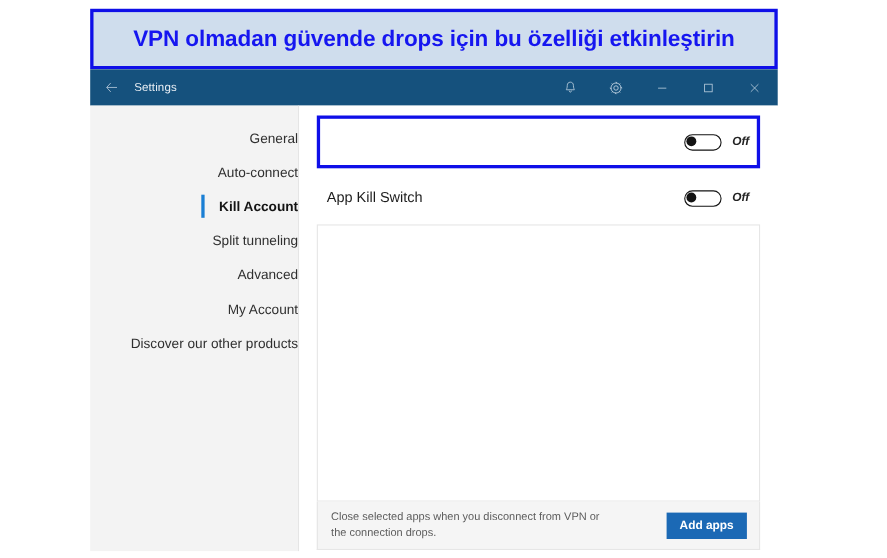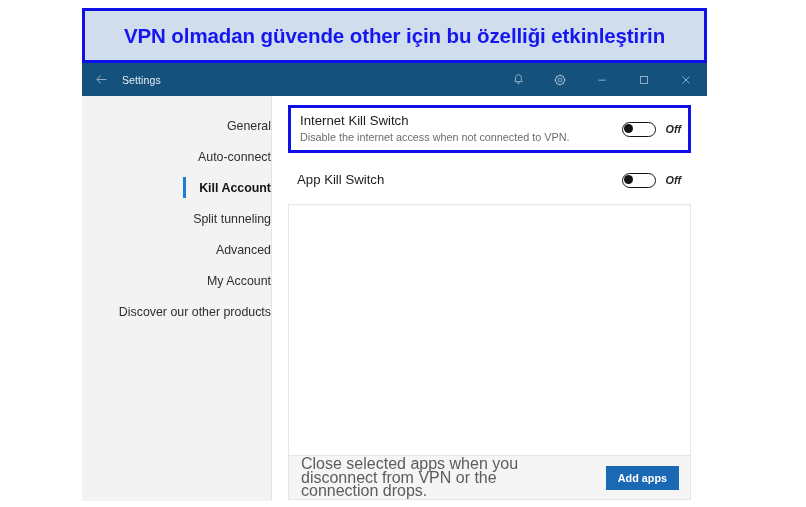--- a/index.html
+++ b/index.html
@@ -218,21 +218,21 @@
     height: 44px;
     background: #f5f5f5;
     border: 1px solid #e6e6e6;
     border-top: none;
     box-sizing: border-box;
     display: flex;
     align-items: center;
     padding: 0 11px 0 12px;
   }
   #app-list-footer-text {
-    font-size: 16px;
+    font-size: 10px;
     color: #5c5c5c;
     line-height: 13.5px;
     max-width: 260px;
   }
   #add-apps-button {
     margin-left: auto;
     background: #1b69b5;
     color: #ffffff;
     font-size: 10.8px;
     font-weight: bold;
@@ -240,21 +240,21 @@
     border: none;
     box-sizing: border-box;
     line-height: 12px;
     font-family: "Liberation Sans", sans-serif;
   }
 </style>
 </head>
 <body>
 
 <div id="annotation-banner">
-  <span class="banner-text">VPN olmadan güvende other için bu özelliği etkinleştirin</span>
+  <span class="banner-text">VPN olmadan güvende drops için bu özelliği etkinleştirin</span>
 </div>
 
 <div id="app-window">
 
   <div id="title-bar">
     <div id="back-button">
       <svg width="13" height="13" viewBox="0 0 16 16" aria-hidden="true">
         <path d="M7 3 L2.4 8 L7 13 M2.6 8 L14 8" fill="none" stroke="currentColor" stroke-width="1.1"></path>
       </svg>
     </div>
@@ -315,24 +315,20 @@
       </div>
       <div class="nav-item">
         <span>Discover our other products</span>
       </div>
 
     </div>
 
     <div id="content">
 
       <div id="internet-kill-switch-row">
-        <div class="row-texts">
-          <div class="row-title">Internet Kill Switch</div>
-          <div class="row-sub">Disable the internet access when not connected to VPN.</div>
-        </div>
         <div class="toggle-group">
           <div class="toggle">
             <div class="knob"></div>
           </div>
           <div class="toggle-label">Off</div>
         </div>
       </div>
 
       <div id="app-kill-switch-row">
         <div class="row-title">App Kill Switch</div>

